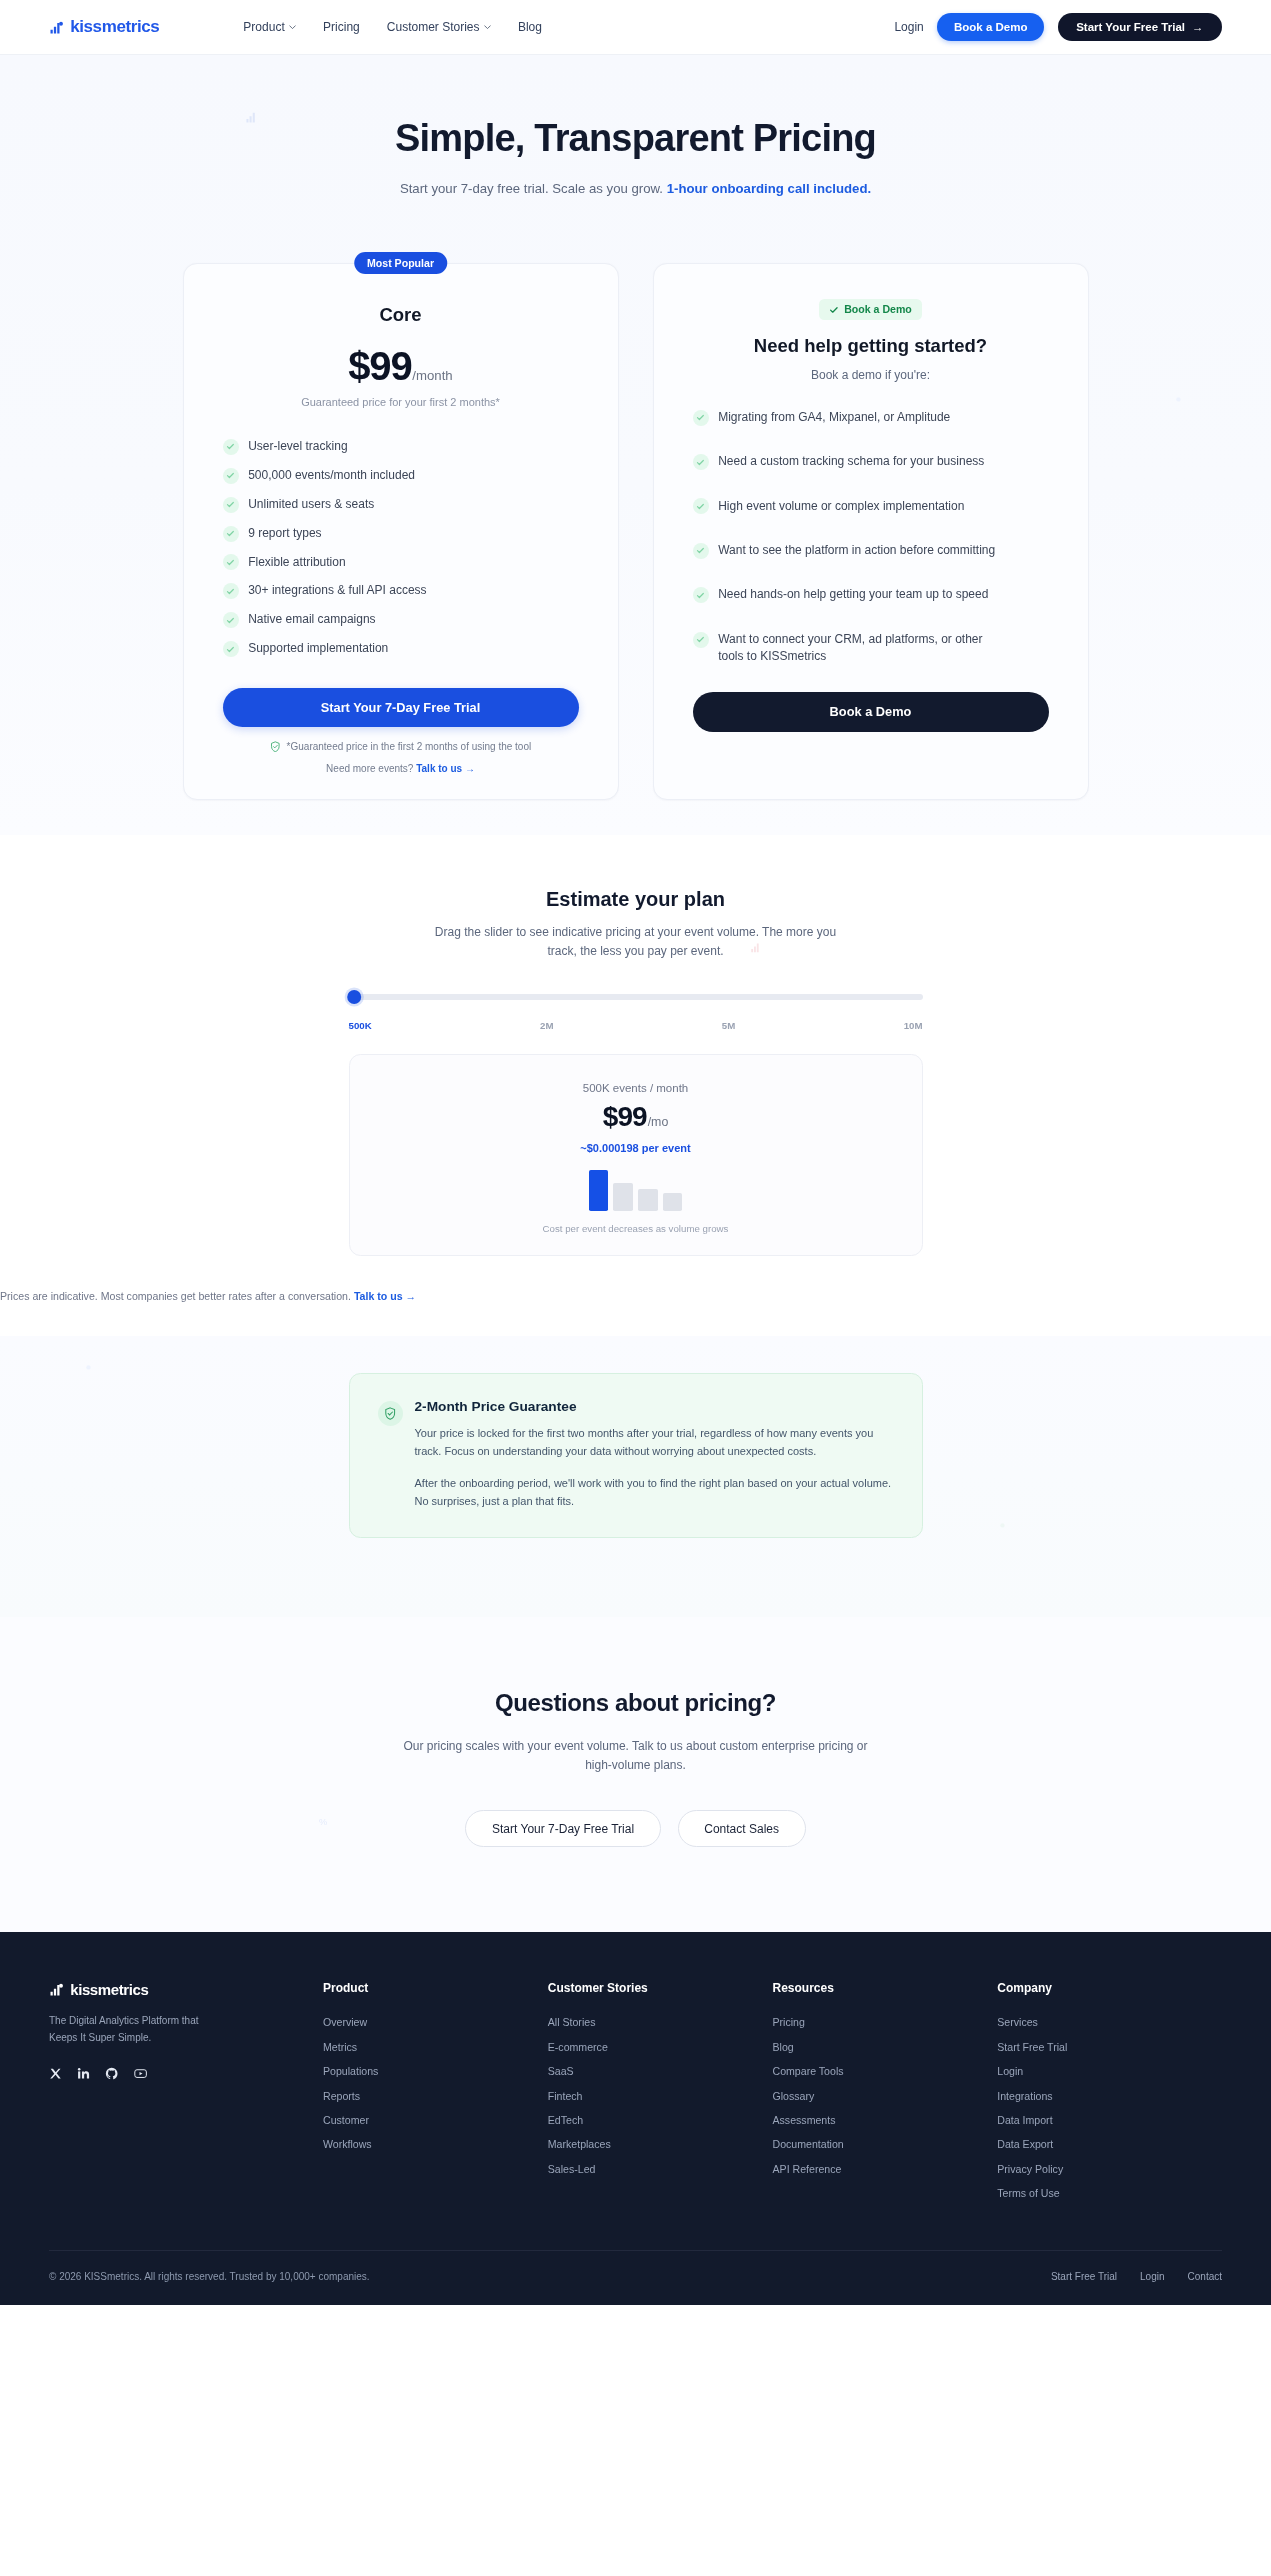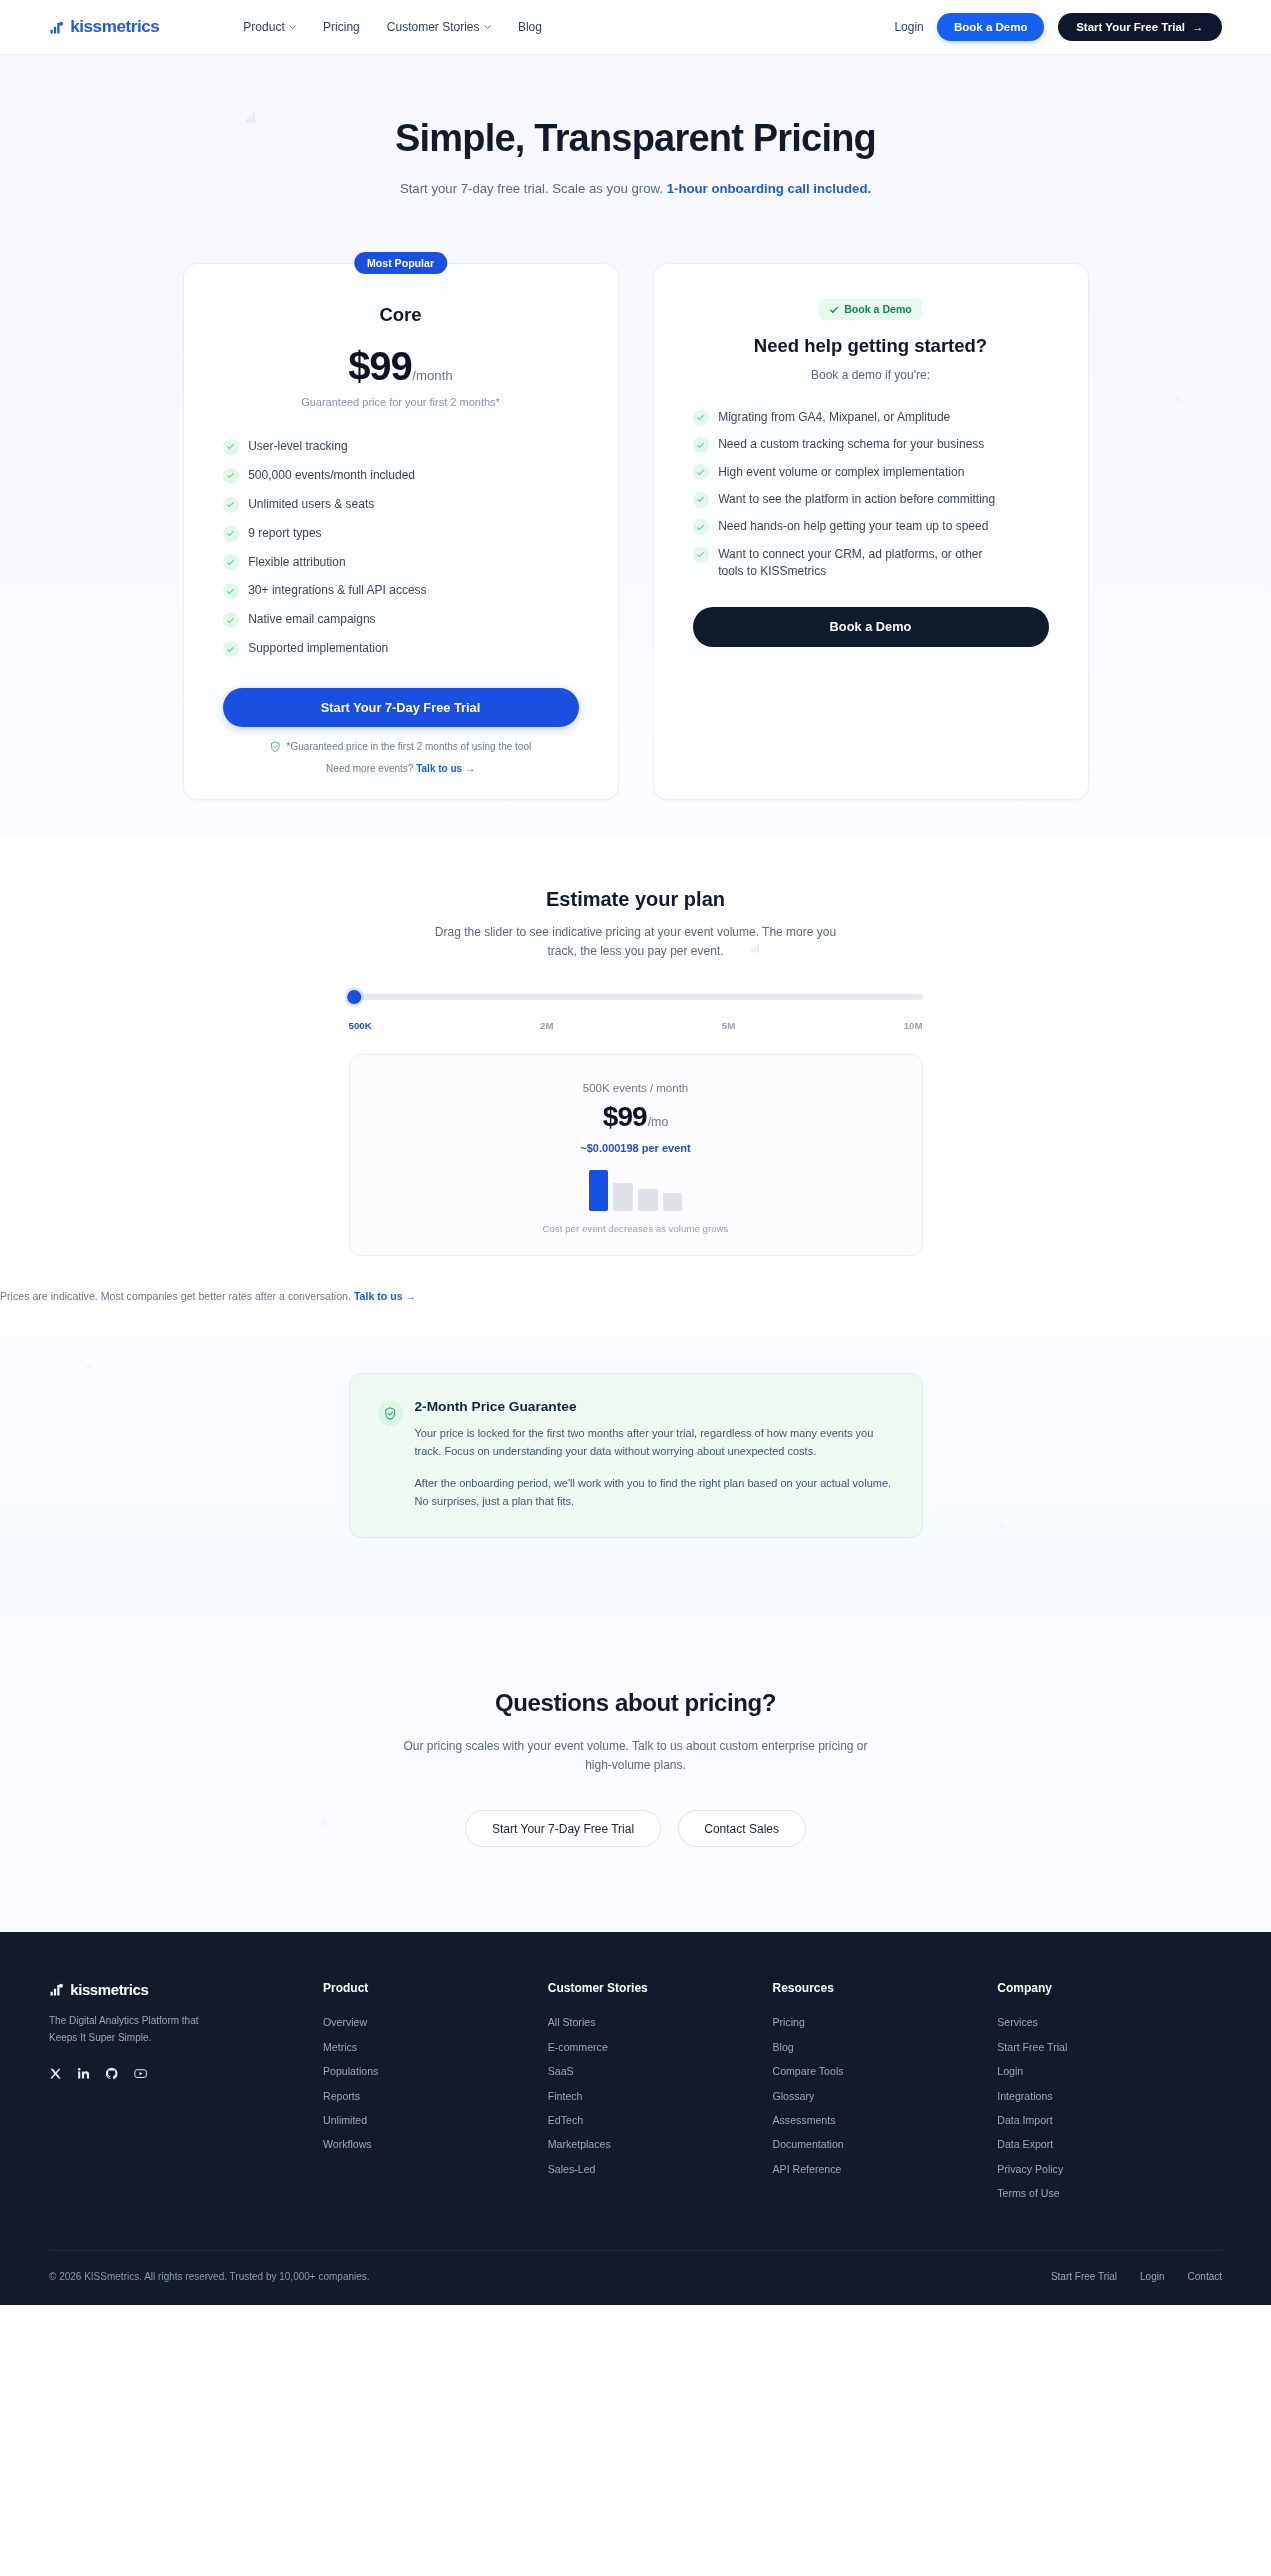--- a/index.html
+++ b/index.html
@@ -406,21 +406,21 @@
     <div class="card demo">
       <div class="demo-pill">
         <svg width="9.7" height="9.7" viewBox="0 0 12 12">
             <path d="M2 6.3l2.6 2.6L10 3.4" stroke="#14874a" stroke-width="1.6" fill="none" stroke-linecap="round" stroke-linejoin="round"></path>
           </svg>
         <span>Book a Demo</span>
       </div>
       <div class="demo-title">Need help getting started?</div>
       <div class="demo-sub">Book a demo if you're:</div>
 
-      <div class="feat-list" style="margin-top:26.5px;gap:10px">
+      <div class="feat-list" style="margin-top:26.5px;gap:27px">
         <div class="feat">
           <span class="tick">
               <svg viewBox="0 0 12 12">
                 <path d="M2 6.3l2.6 2.6L10 3.4" stroke="#7fd3a4" stroke-width="1.6" fill="none" stroke-linecap="round" stroke-linejoin="round"></path>
               </svg>
             </span>
           <span class="feat-text">Migrating from GA4, Mixpanel, or Amplitude</span>
         </div>
         <div class="feat">
           <span class="tick">
@@ -577,21 +577,21 @@
           </svg>
       </div>
     </div>
 
     <div class="f-col">
       <div class="f-head">Product</div>
       <a class="f-link">Overview</a>
       <a class="f-link">Metrics</a>
       <a class="f-link">Populations</a>
       <a class="f-link">Reports</a>
-      <a class="f-link">Unlimited</a>
+      <a class="f-link">Customer</a>
       <a class="f-link">Workflows</a>
     </div>
 
     <div class="f-col">
       <div class="f-head">Customer Stories</div>
       <a class="f-link">All Stories</a>
       <a class="f-link">E-commerce</a>
       <a class="f-link">SaaS</a>
       <a class="f-link">Fintech</a>
       <a class="f-link">EdTech</a>

